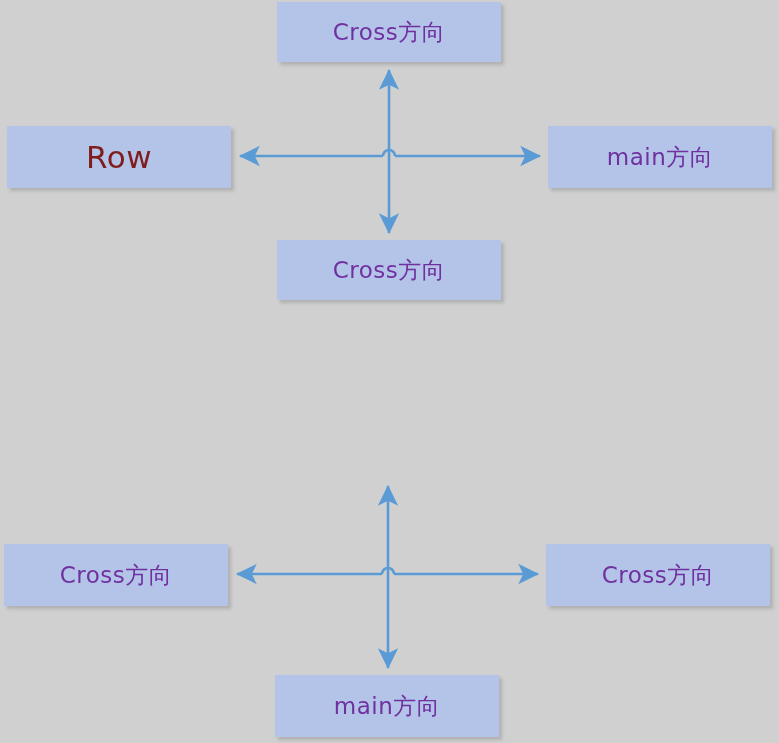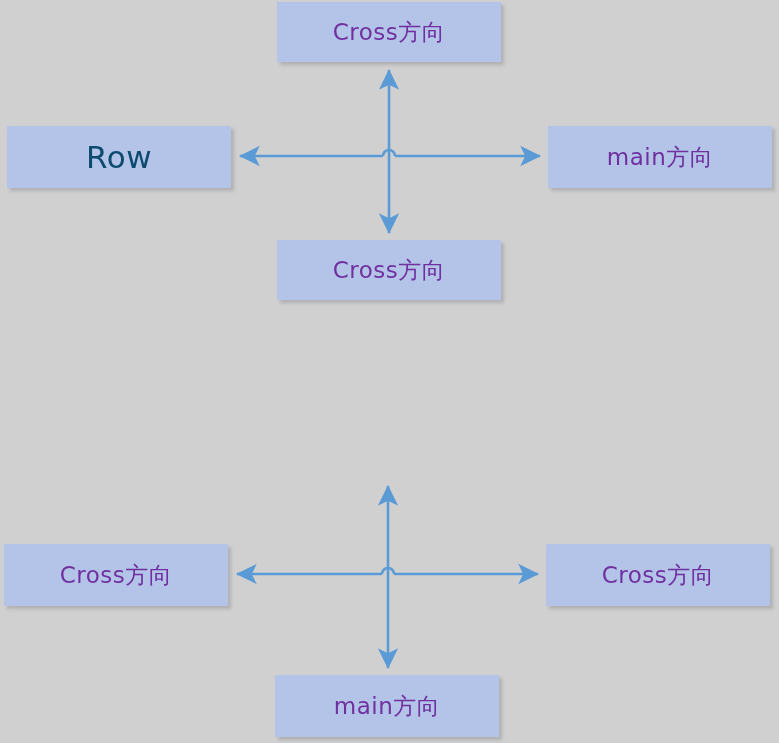--- a/index.html
+++ b/index.html
@@ -27,21 +27,21 @@
     display: flex;
     align-items: center;
     justify-content: center;
     color: #7030a0;
     font-size: 23px;
     letter-spacing: 0.5px;
     white-space: nowrap;
     user-select: none;
   }
   .box.emphasis {
-    color: #0c4a6e;
+    color: #7f1d1d;
     font-size: 31px;
   }
   svg.arrows {
     position: absolute;
     left: 0;
     top: 0;
     width: 779px;
     height: 743px;
     pointer-events: none;
   }

